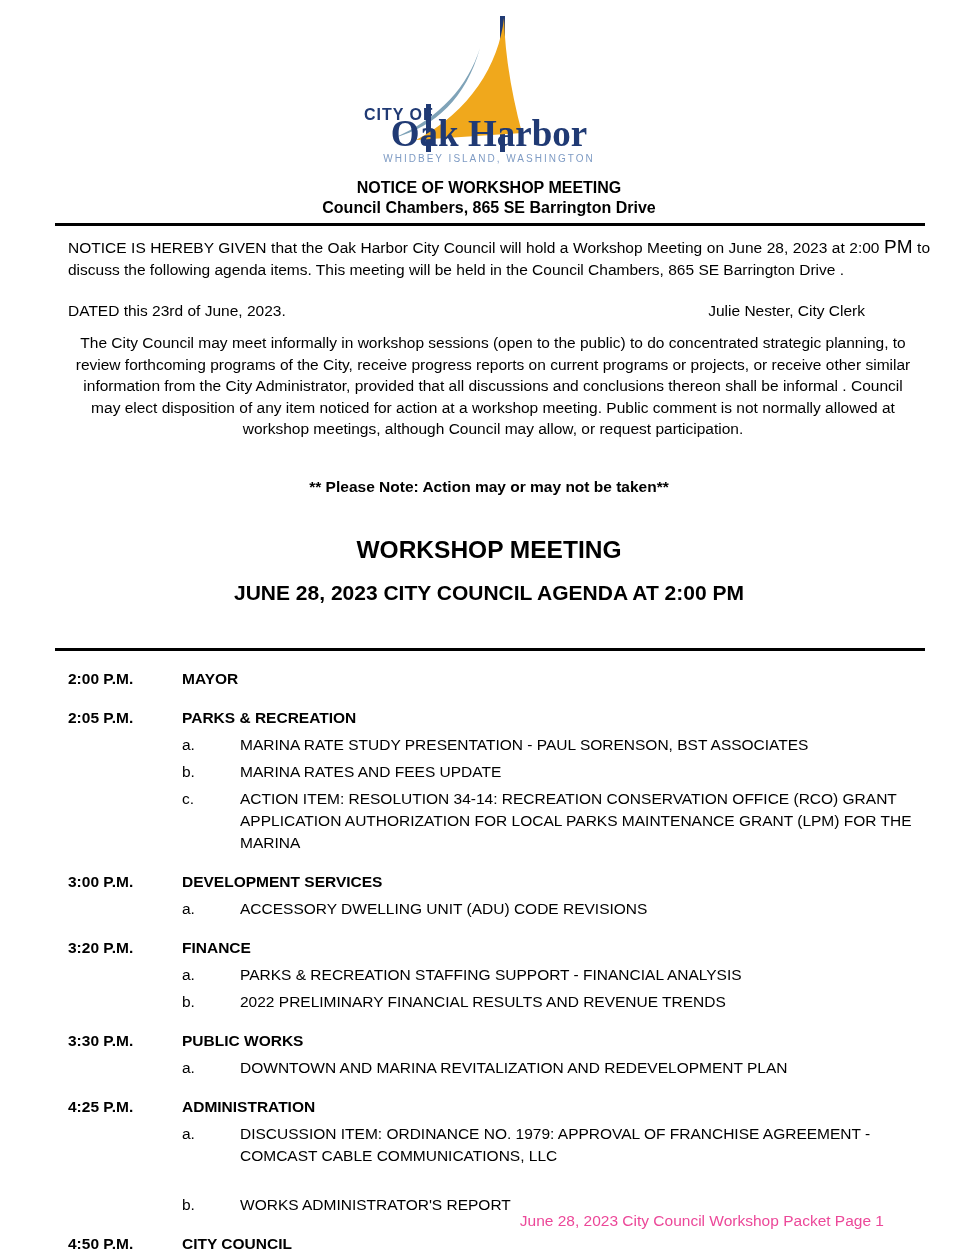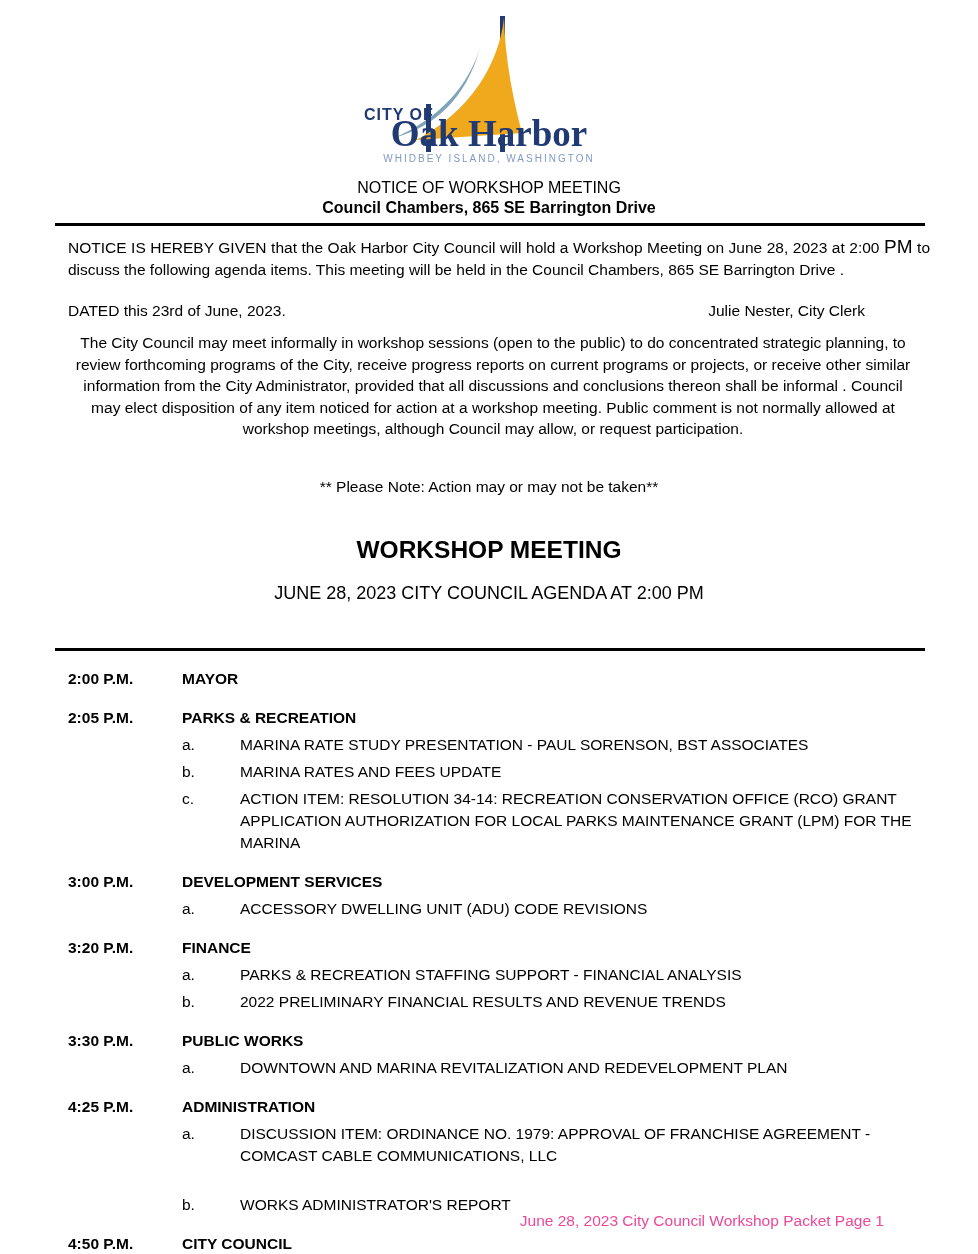--- a/index.html
+++ b/index.html
@@ -38,21 +38,21 @@
     position: absolute; left: 0; top: 141px; width: 270px;
     text-align: center;
     font-size: 10px; letter-spacing: 2px;
     white-space: nowrap;
   }
 
   
   .doc-title {
     margin: 12px 0 0 0;
     text-align: center;
-    font-size: 16px; font-weight: normal; line-height: 20px;
+    font-size: 16px; font-weight: bold; line-height: 20px;
   }
   .doc-subtitle {
     text-align: center;
     font-size: 16px; font-weight: bold; line-height: 20px;
   }
   .rule {
     height: 3px; background: #000000; border: 0;
     margin: 5px 53px 0 55px;
   }
 
@@ -70,32 +70,33 @@
   }
   .p-desc {
     margin: 12px 60px 0 68px;
     font-size: 15.5px; line-height: 21.6px;
     text-align: center;
   }
   .p-note {
     margin: 38px 0 0 0;
     text-align: center;
     font-size: 15.5px;
+    font-weight: bold;
   }
 
   
   .h-meeting {
     margin: 40px 0 0 0;
     text-align: center;
     font-size: 24.5px; font-weight: bold; line-height: 28px;
   }
   .h-agenda {
     margin: 15px 0 0 0;
     text-align: center;
-    font-size: 18px; font-weight: normal; line-height: 28px;
+    font-size: 21px; font-weight: bold; line-height: 28px;
   }
   .rule2 { margin-top: 41px; }
 
   
   .agenda { margin-top: 12px; }
   .agenda-head {
     display: grid;
     grid-template-columns: 114px auto;
     padding-left: 68px; padding-right: 48px;
     margin-top: 17px;

